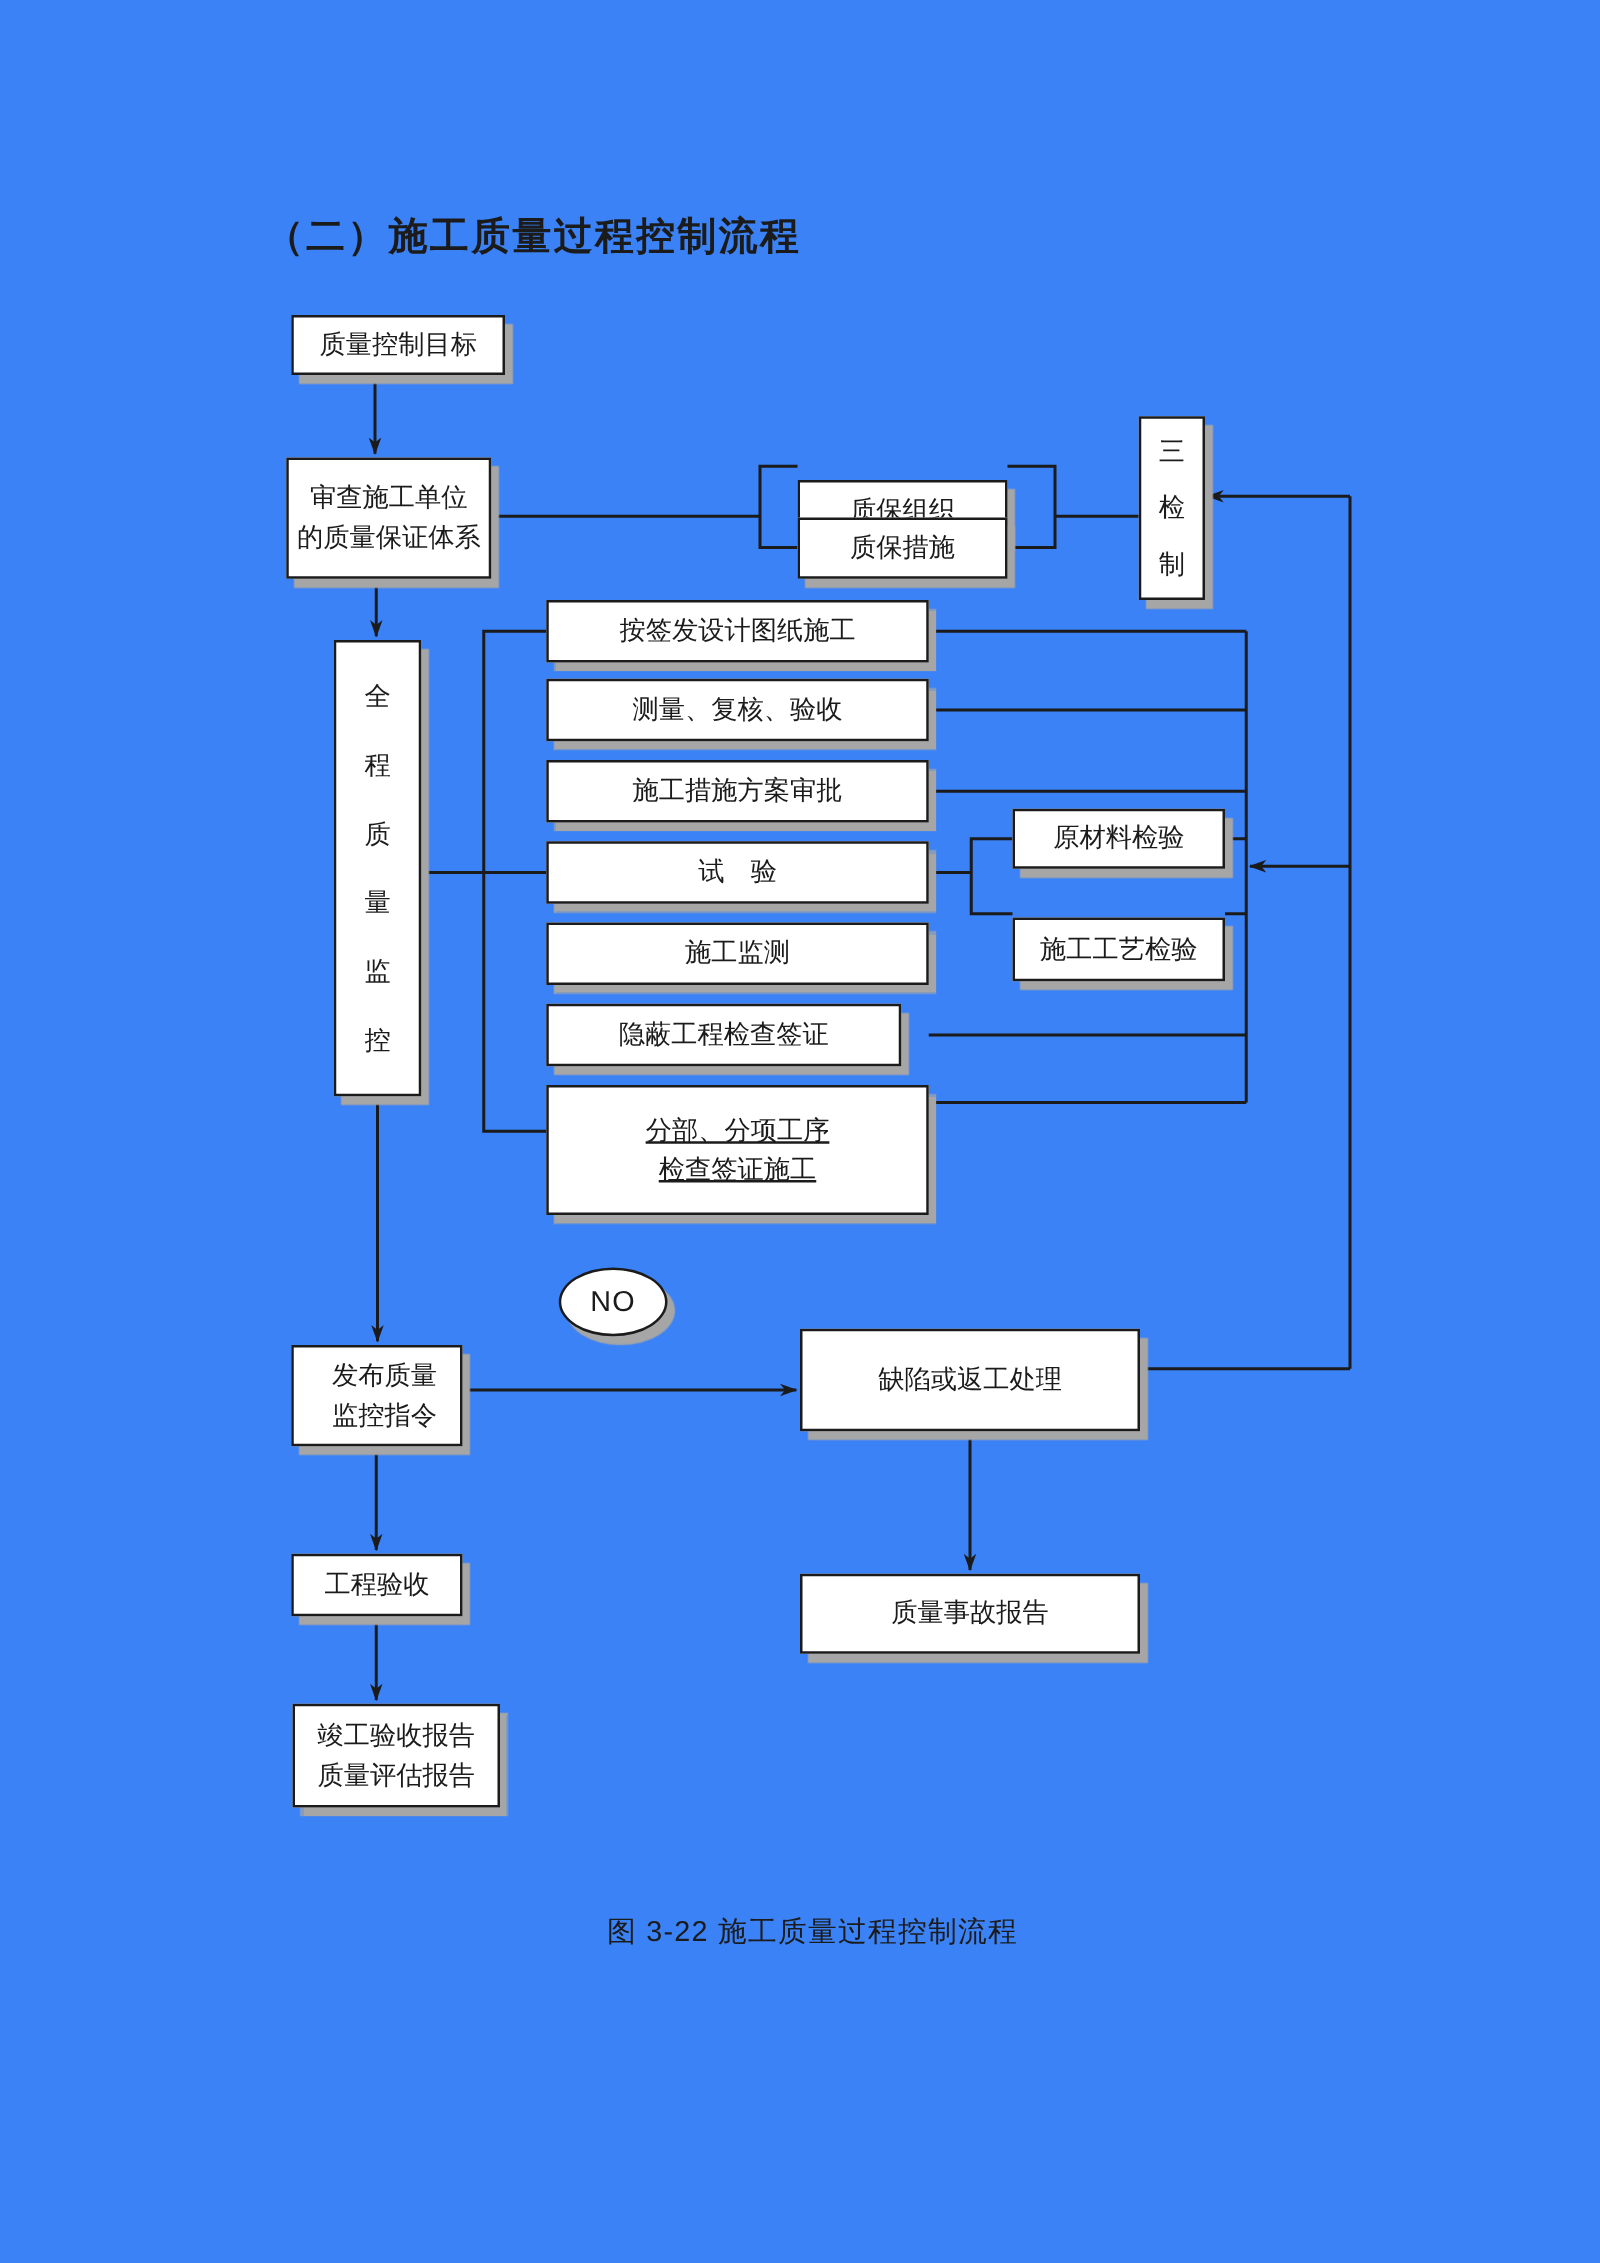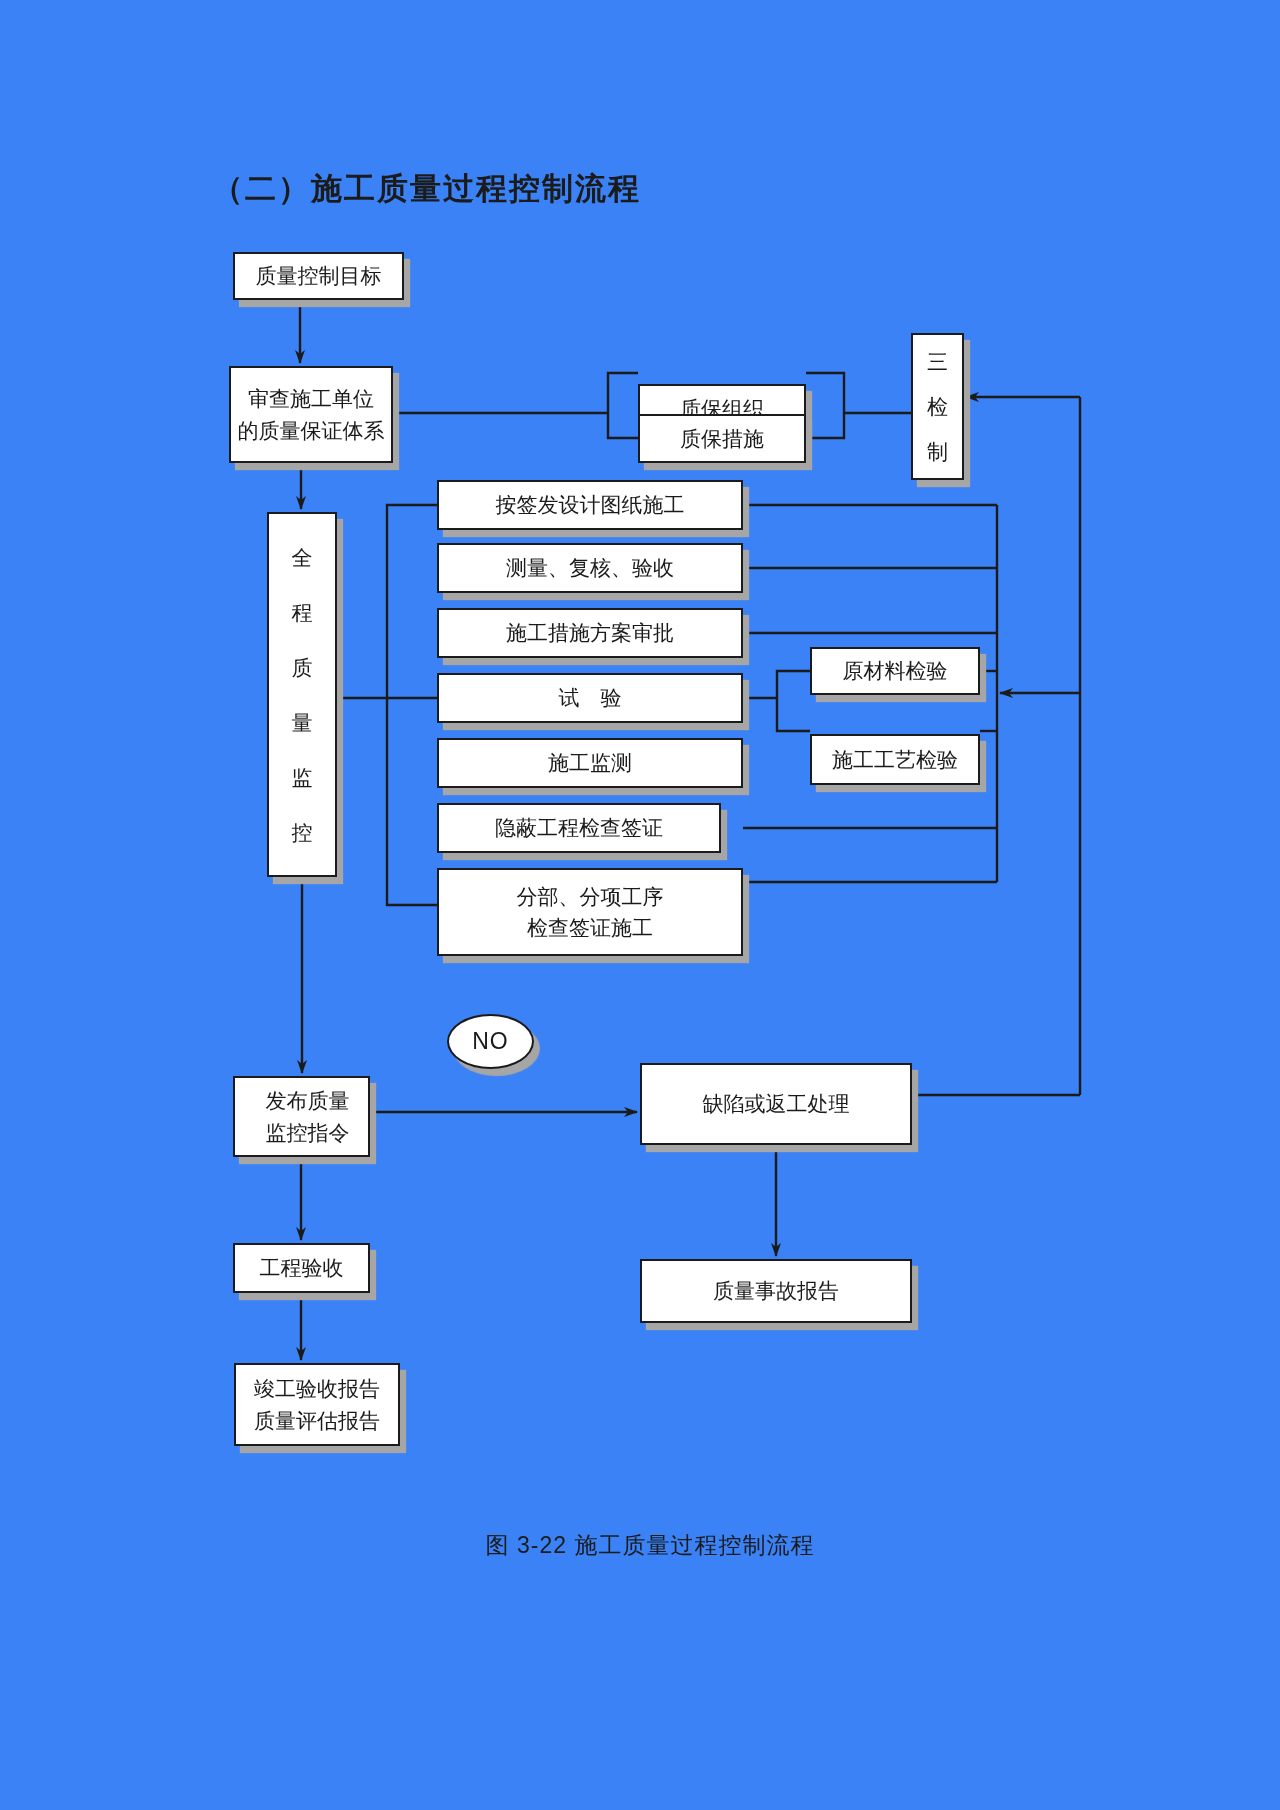--- a/index.html
+++ b/index.html
@@ -110,21 +110,21 @@
   <div class="box" style="left:437px; top:480px; width:306px; height:50px;">按签发设计图纸施工</div>
 
   <div class="box" style="left:437px; top:608px; width:306px; height:50px;">施工措施方案审批</div>
 
   <div class="box" style="left:437px; top:673px; width:306px; height:50px;">试　验</div>
 
   <div class="box" style="left:437px; top:738px; width:306px; height:50px;">施工监测</div>
 
   <div class="box" style="left:437px; top:803px; width:284px; height:50px;">隐蔽工程检查签证</div>
 
-  <div class="box" style="left:437px; top:868px; width:306px; height:88px;">分部、分项工序
+  <div class="box" style="left:437px; top:868px; width:306px; height:104px;text-decoration:underline;">分部、分项工序
 检查签证施工</div>
 
   <div class="box" style="left:810px; top:647px; width:170px; height:48px;">原材料检验</div>
 
   <div class="box" style="left:810px; top:734px; width:170px; height:51px;">施工工艺检验</div>
 
   <div class="box ellipse" style="left:447px; top:1014px; width:87px; height:55px;">NO</div>
 
   <div class="box" style="left:233px; top:1076px; width:137px; height:81px;padding-left:12px;">发布质量
 监控指令</div>

